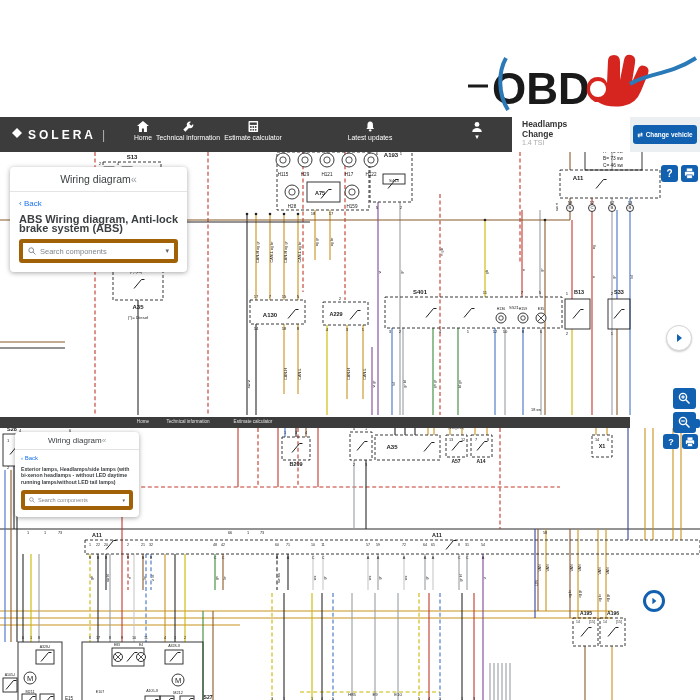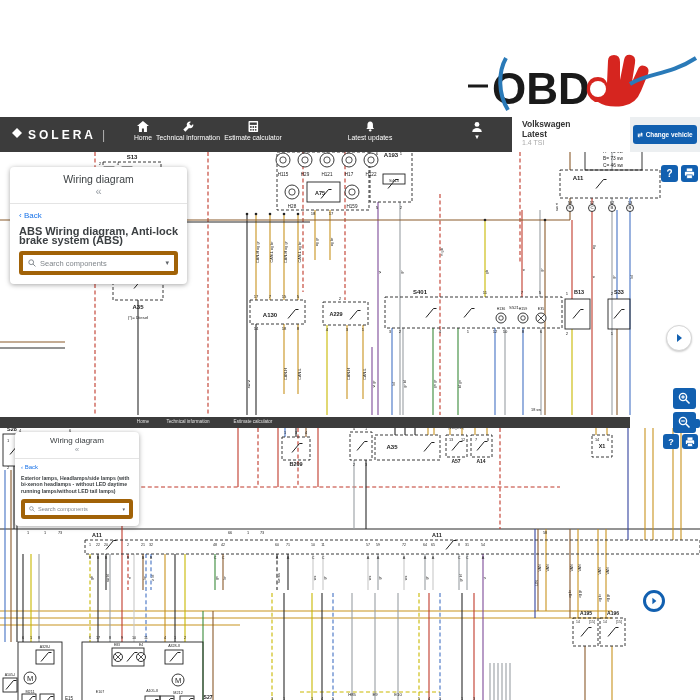--- a/index.html
+++ b/index.html
@@ -26,21 +26,21 @@
           color:#fff;font-size:6.4px;font-weight:bold;display:flex;align-items:center;justify-content:center;
           gap:3px;cursor:pointer;}
   
   .navbar2{left:0;top:385px;width:630px;height:11px;background:#3c3c3c;color:#fff;overflow:hidden;}
   .nav2-item{position:absolute;top:2px;transform:translateX(-50%);font-size:4.6px;opacity:.85;white-space:nowrap;}
   .chgcut{left:674px;top:387px;width:26px;height:9px;background:#1260b0;border-radius:2px;}
   
   .panel{background:#fff;border-radius:4px;box-shadow:0 1px 5px rgba(0,0,0,.35);overflow:hidden;}
   .panel1{left:10px;top:135px;width:177px;}
   .panel2{left:15px;top:400px;width:124px;}
-  .p-head{display:flex;align-items:center;justify-content:center;border-bottom:1px solid #e4e4e4;flex-direction:column;}
+  .p-head{display:flex;align-items:center;justify-content:center;border-bottom:1px solid #e4e4e4;}
   .panel1 .p-head{padding:6px 8px;}
   .panel2 .p-head{padding:4px 6px;}
   .p-title1{font-size:10.5px;color:#3c4043;}
   .p-title2{font-size:8px;color:#3c4043;}
   .p-coll{color:#9aa0a6;cursor:pointer;}
   .panel1 .p-coll{font-size:11px;}
   .panel2 .p-coll{font-size:8px;}
   .p-body1{padding:7px 9px 9px 9px;}
   .p-body2{padding:5px 6px 7px 6px;}
   .backlink{color:#1a73e8;cursor:pointer;}
@@ -131,22 +131,22 @@
     <div class="nav-item" style="left:477px;">
       <svg width="12" height="12" viewBox="0 0 12 12">
           <circle cx="6" cy="3.4" r="2.4" fill="#ffffff"></circle>
           <path d="M1.2 11 a4.8 4 0 0 1 9.6 0 z" fill="#ffffff"></path>
         </svg>
       <span class="caret">▾</span>
     </div>
   </div>
 
   <div class="abs veh">
-    <div class="mk">Volkswagen</div>
-    <div class="mk">Latest</div>
+    <div class="mk">Headlamps</div>
+    <div class="mk">Change</div>
     <div class="tr">1.4 TSI</div>
   </div>
   <div class="abs chgwrap">
     <div class="chgbtn">
       <span>⇄</span>
       <span>Change vehicle</span>
     </div>
   </div>
 
   <svg id="svg1" class="abs diagram" style="top:120px;" width="700" height="265" viewBox="0 0 700 265">

